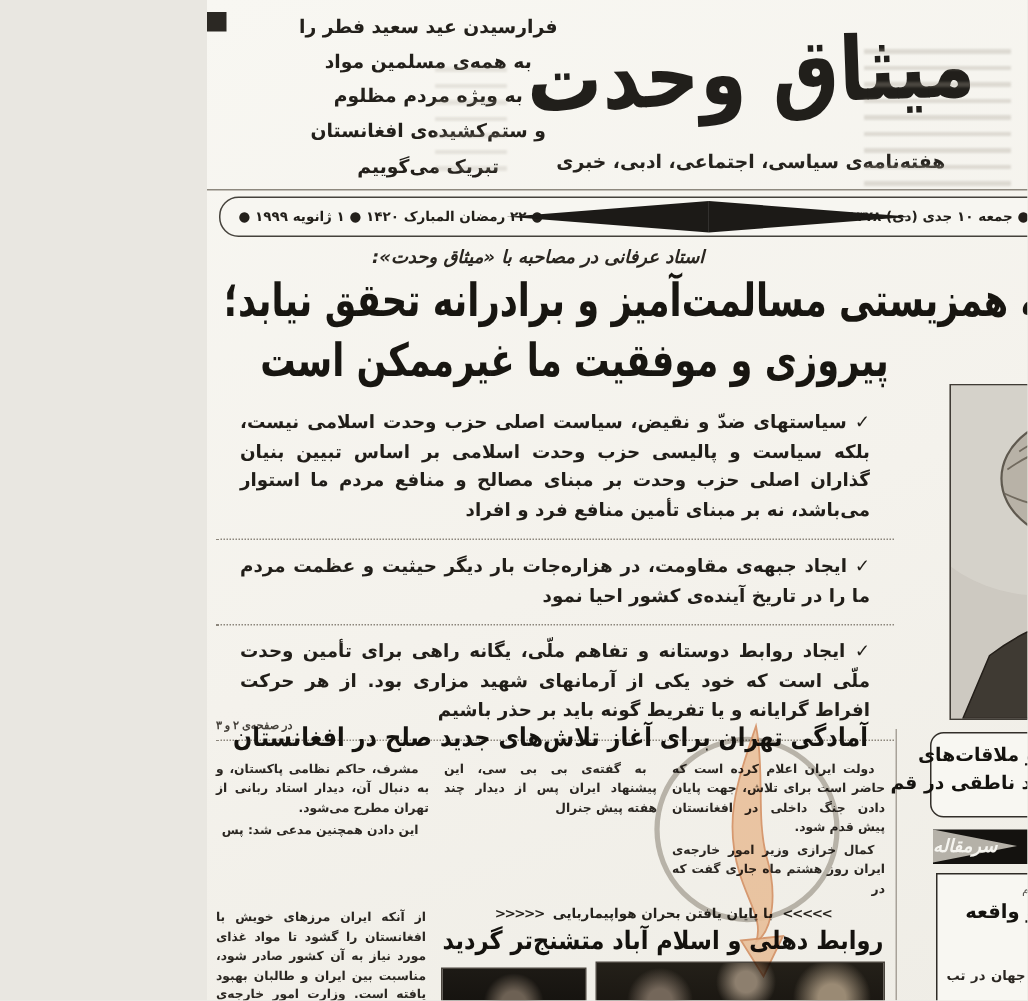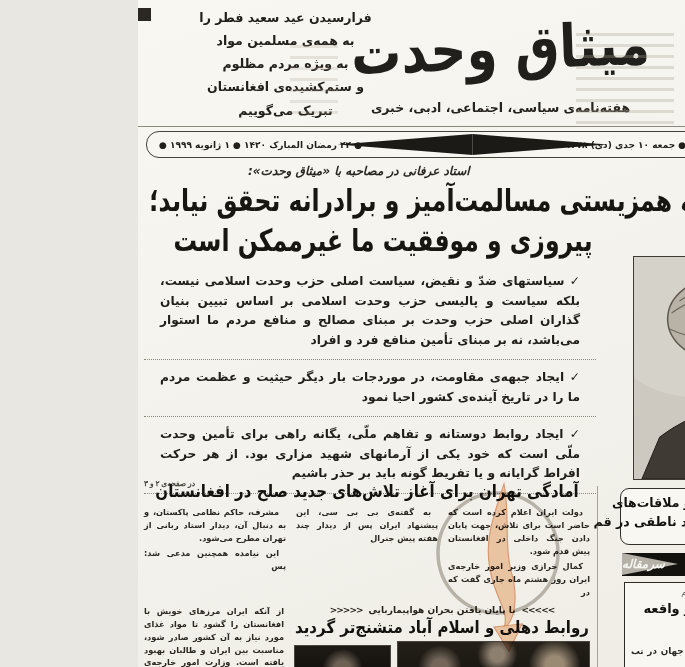--- a/index.html
+++ b/index.html
@@ -135,40 +135,40 @@
       <polygon points="270,11.5 135,1 135,22" fill="#1c1a17"></polygon>
     </svg>
   </div>
 
   <div class="kicker">استاد عرفانی در مصاحبه با «میثاق وحدت»:</div>
   <div class="headline1">تا زمانی که همزیستی مسالمت‌آمیز و برادرانه تحقق نیابد؛</div>
   <div class="headline2">پیروزی و موفقیت ما غیرممکن است</div>
 
   <div class="points">
     <div class="point">✓ سیاستهای ضدّ و نقیض، سیاست اصلی حزب وحدت اسلامی نیست، بلکه سیاست و پالیسی حزب وحدت اسلامی بر اساس تبیین بنیان گذاران اصلی حزب وحدت بر مبنای مصالح و منافع مردم ما استوار می‌باشد، نه بر مبنای تأمین منافع فرد و افراد</div>
-    <div class="point">✓ ایجاد جبهه‌ی مقاومت، در مورد‌جات بار دیگر حیثیت و عظمت مردم ما را در تاریخ آینده‌ی کشور احیا نمود</div>
+    <div class="point">✓ ایجاد جبهه‌ی مقاومت، در هزاره‌جات بار دیگر حیثیت و عظمت مردم ما را در تاریخ آینده‌ی کشور احیا نمود</div>
     <div class="point">
       <span>✓ ایجاد روابط دوستانه و تفاهم ملّی، یگانه راهی برای تأمین وحدت ملّی است که خود یکی از آرمانهای شهید مزاری بود. از هر حرکت افراط گرایانه و یا تفریط گونه باید بر حذر باشیم</span>
       <span class="point-note">در صفحه‌ی ۲ و ۳</span>
     </div>
   </div>
 
   <div class="tehran">
     <div class="tehran-headline">آمادگی تهران برای آغاز تلاش‌های جدید صلح در افغانستان</div>
     <div class="tehran-cols">
       <div class="tcol">
         <p>دولت ایران اعلام کرده است که حاضر است برای تلاش، جهت پایان دادن جنگ داخلی در افغانستان پیش قدم شود.</p>
         <p>کمال خرازی وزیر امور خارجه‌ی ایران روز هشتم ماه جاری گفت که در</p>
       </div>
       <div class="tcol">
         <p>به گفته‌ی بی بی سی، این پیشنهاد ایران پس از دیدار چند هفته پیش جنرال</p>
       </div>
       <div class="tcol">
         <p>مشرف، حاکم نظامی پاکستان، و به دنبال آن، دیدار استاد ربانی از تهران مطرح می‌شود.</p>
-        <p>این نیامده همچنین مدعی شد: پس</p>
+        <p>این دادن همچنین مدعی شد: پس</p>
       </div>
     </div>
     <div class="bottom-band">
       <div class="sub-article">
         <div class="sub-kicker">
           <span class="arrows">&lt;&lt;&lt;&lt;&lt;</span>
           <span>با پایان یافتن بحران هواپیماربایی</span>
           <span class="arrows">&gt;&gt;&gt;&gt;&gt;</span>
         </div>
         <div class="sub-headline">روابط دهلی و اسلام آباد متشنج‌تر گردید</div>

